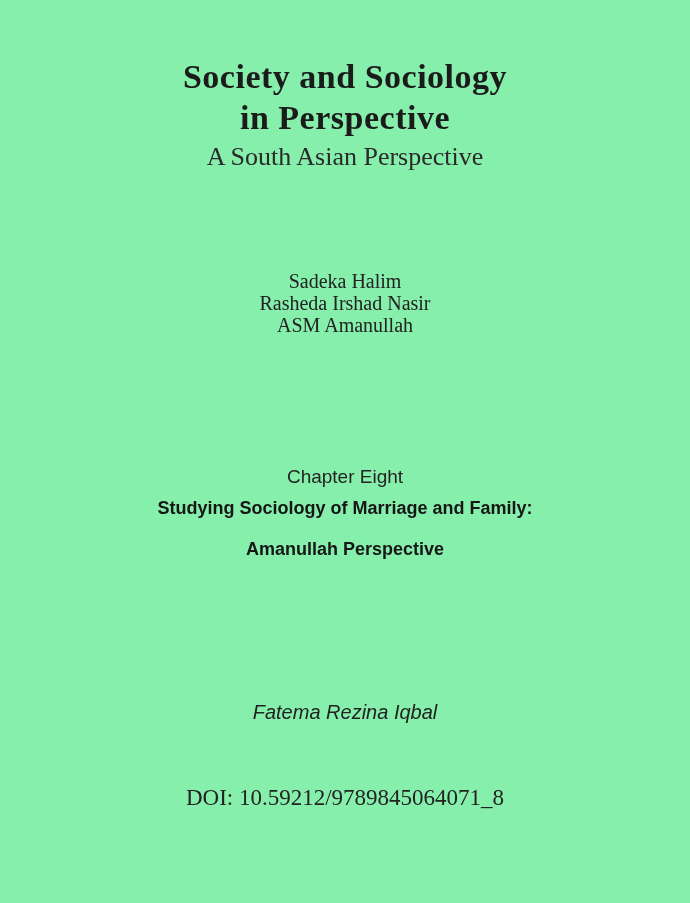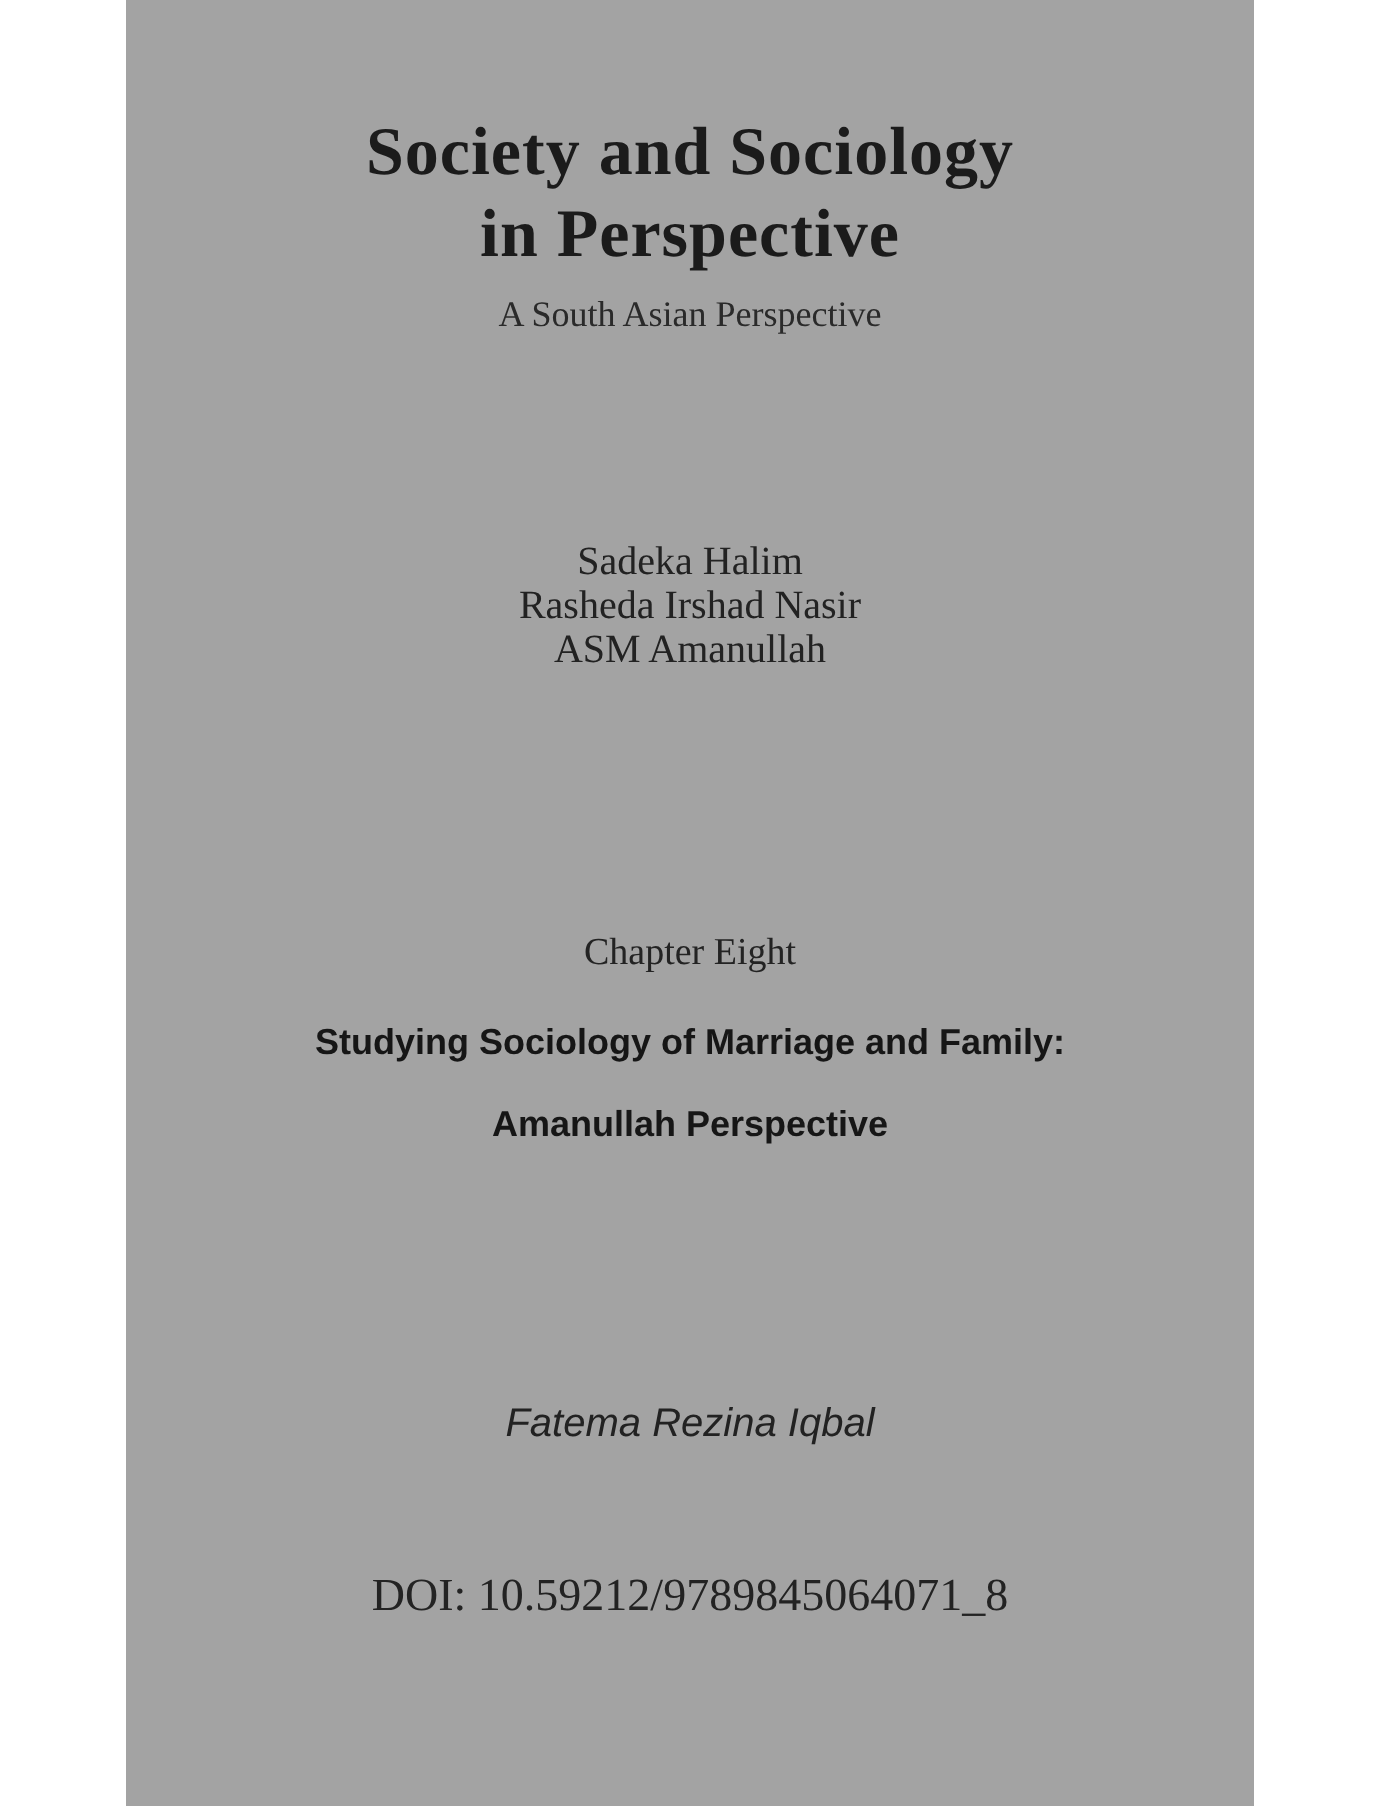--- a/index.html
+++ b/index.html
@@ -2,24 +2,24 @@
 <html><head>
 <meta charset="utf-8">
 <style>
   html, body {
     margin: 0;
     padding: 0;
     background: #ffffff;
   }
   .page {
     position: relative;
-    width: 564px;
+    width: 690px;
     height: 903px;
     margin: 0 auto;
-    background: #a3a3a3;
+    background: #86efac;
     color: #1c1c1c;
     overflow: hidden;
   }
   .block {
     position: absolute;
     left: 0;
     width: 100%;
     text-align: center;
   }
   
@@ -28,42 +28,42 @@
     font-family: "Liberation Serif", "DejaVu Serif", serif;
     font-weight: bold;
     font-size: 34px;
     line-height: 41px;
     color: #1b1b1b;
     letter-spacing: 0.5px;
   }
   .book-subtitle {
     font-family: "Liberation Serif", "DejaVu Serif", serif;
     font-weight: normal;
-    font-size: 18px;
+    font-size: 26px;
     line-height: 30px;
     margin-top: 4px;
     color: #2a2a2a;
   }
   
   .editors-block {
     top: 270px;
     font-family: "Liberation Serif", "DejaVu Serif", serif;
     font-size: 20px;
     line-height: 22px;
     color: #222222;
   }
   .editors-label { font-style: italic; }
   
   .chapter-block { top: 466px; }
   .chapter-number {
-    font-family: Liberation Serif, serif;
+    font-family: Liberation Sans, sans-serif;
     font-size: 19px;
     line-height: 22px;
     color: #232323;
-    margin-bottom: 13px;
+    margin-bottom: 0;
   }
   .chapter-title {
     font-family: "Liberation Sans", "DejaVu Sans", sans-serif;
     font-weight: bold;
     font-size: 18px;
     line-height: 41px;
     color: #161616;
   }
   
   .author-block {

